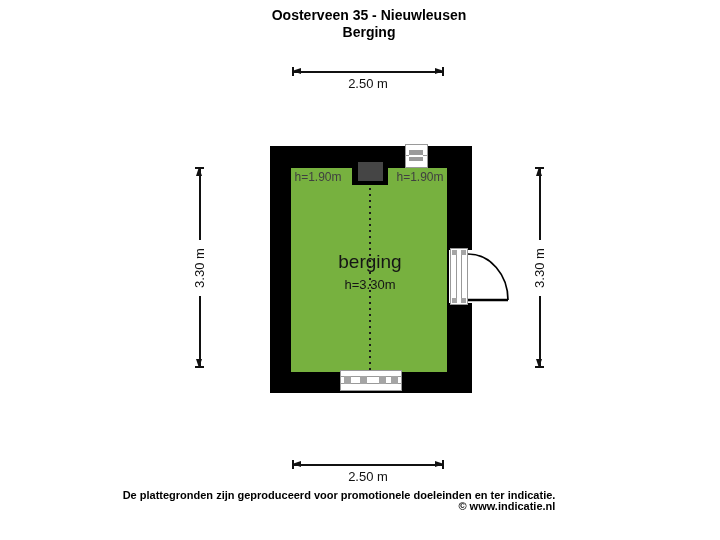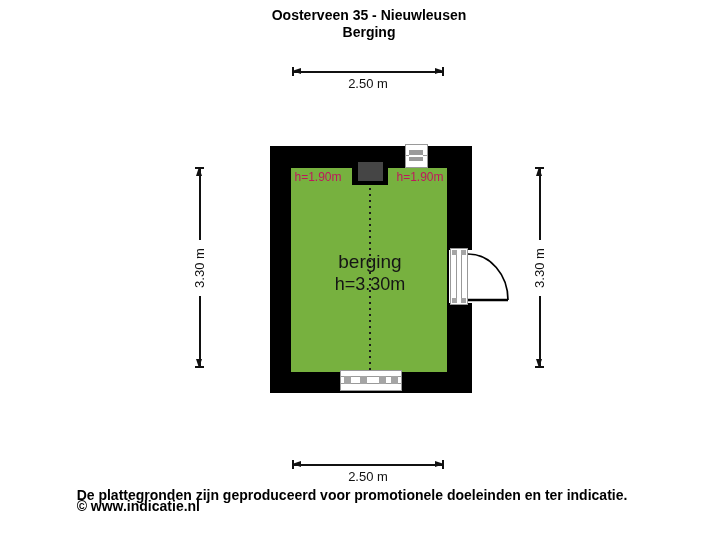--- a/index.html
+++ b/index.html
@@ -33,38 +33,38 @@
   .pill.v { left:8px; top:50%; transform:translate(-50%,-50%) rotate(-90deg); }
 
   
   .wall   { position:absolute; left:270px; top:146px; width:202px; height:247px; background:#000; }
   .floor  { position:absolute; left:291px; top:168px; width:156px; height:204px; }
   .chimney{ position:absolute; left:352px; top:146px; width:36px; height:39px; background:#000; }
   .chimney-inner { position:absolute; left:358px; top:162px; width:25px; height:19px; }
   .axis-dotted { position:absolute; left:369px; top:188px; width:2px; height:182px;
     background:repeating-linear-gradient(to bottom, #1c1c1c 0 2px, transparent 2px 6px); }
 
-  .label-h190 { position:absolute; transform:translate(-50%,-50%); font-size:12px; color:#be185d; white-space:nowrap; }
+  .label-h190 { position:absolute; transform:translate(-50%,-50%); font-size:12px; color:#404040; white-space:nowrap; }
   .room-label { position:absolute; left:370px; top:262px; transform:translate(-50%,-50%);
     font-size:19px; color:#151515; white-space:nowrap; }
   .ceil-label { position:absolute; left:370px; top:284px; transform:translate(-50%,-50%);
-    font-size:18px; color:#151515; white-space:nowrap; }
+    font-size:13px; color:#151515; white-space:nowrap; }
 
   .fixture { position:absolute; background:#fff; border:1px solid #9a9a9a; box-sizing:border-box; }
   .gline-h { position:absolute; height:1px; background:#9a9a9a; left:0; right:0; }
   .gline-v { position:absolute; width:1px; background:#9a9a9a; }
   .gsq { position:absolute; background:#a5a5a5; }
 
   .door-cut { position:absolute; left:449px; top:250px; width:24px; height:53px; background:#fff; }
   .door-frame { position:absolute; left:450px; top:248px; width:18px; height:57px;
     background:#fff; border:1px solid #999; box-sizing:border-box; }
 
   
-  .footer { position:absolute; left:352px; top:490px; transform:translateX(-50%);
-    text-align:left; font-size:14px; font-weight:bold; line-height:10.5px; color:#000; white-space:nowrap; }
+  .footer { position:absolute; left:339px; top:490px; transform:translateX(-50%);
+    text-align:right; font-size:11px; font-weight:bold; line-height:10.5px; color:#000; white-space:nowrap; }
 </style>
 </head>
 <body>
 
 <div class="canvas">
 
   <div class="title-line" style="top:7px">Oosterveen 35 - Nieuwleusen</div>
   <div class="title-line" style="top:24px">Berging</div>
 
   <div class="dim-h" style="left:292px; top:64px; width:152px;">

